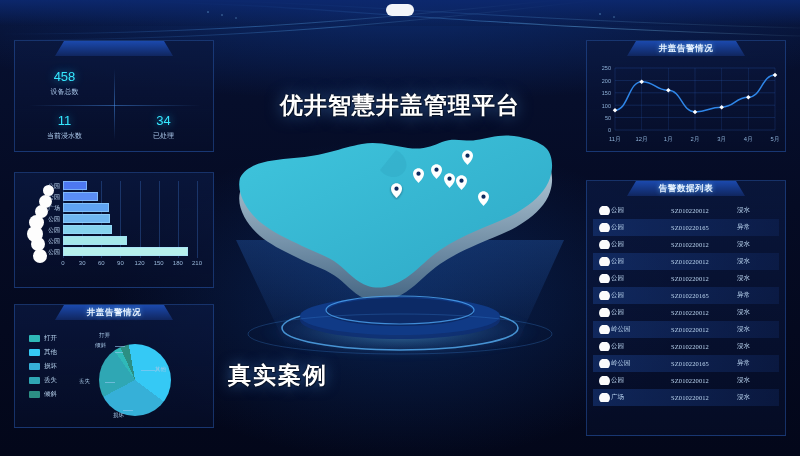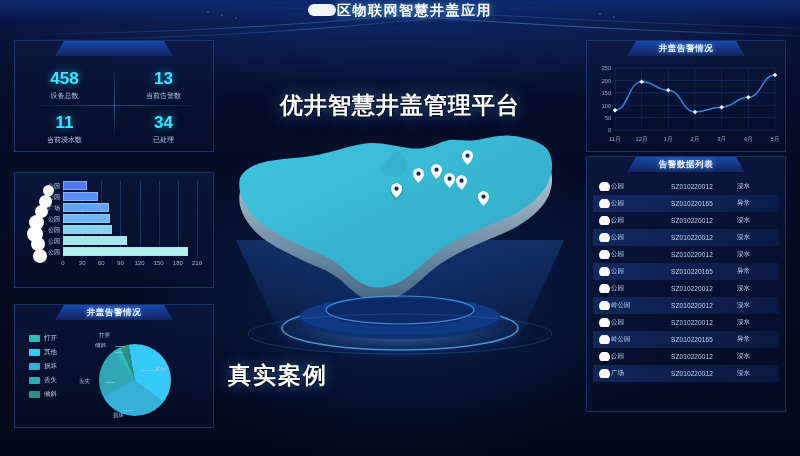--- a/index.html
+++ b/index.html
@@ -62,21 +62,21 @@
   }
 
   
   #p-stats{ left:14px; top:40px; width:200px; height:112px; }
   .stat-grid{ position:relative; height:93px; }
   .stat-grid .vline{ position:absolute; left:50%; top:11px; width:1px; height:71px;
     background:linear-gradient(180deg,rgba(60,120,210,0),rgba(70,140,230,.55),rgba(60,120,210,0)); }
   .stat-grid .hline{ position:absolute; left:14px; top:50%; width:172px; height:1px;
     background:linear-gradient(90deg,rgba(60,120,210,0),rgba(70,140,230,.5),rgba(60,120,210,0)); }
   .stat{ position:absolute; width:50%; text-align:center; }
-  .stat .num{ font-size:17px; font-weight:bold; color:#35e8ff; text-shadow:0 0 8px rgba(40,200,255,.7); line-height:1; }
+  .stat .num{ font-size:13px; font-weight:normal; color:#35e8ff; text-shadow:0 0 8px rgba(40,200,255,.7); line-height:1; }
   .stat .lbl{ font-size:7px; color:#a9c6e8; margin-top:4px; }
   .s0{ left:0; top:12px; } .s1{ left:50%; top:12px; }
   .s2{ left:0; top:56px; } .s3{ left:50%; top:56px; }
 
   
   #p-bar{ left:14px; top:172px; width:200px; height:116px; }
   .bar-area{ position:relative; height:97px; }
   .bar-rows{ position:absolute; left:48px; top:8px; width:134px; }
   .bar-row{ height:9px; margin-bottom:2px; position:relative; }
   .bar-fill{ position:absolute; left:0; top:0; height:9px; border:1px solid rgba(160,220,255,.55); }
@@ -98,21 +98,21 @@
   .pie-wrap{ position:absolute; left:78px; top:14px; width:84px; height:84px; }
   .pie-disc{ width:72px; height:72px; border-radius:50%; position:absolute; left:6px; top:8px; }
   .pie-lab{ position:absolute; font-size:5.5px; color:#a9c9e8; white-space:nowrap; }
   .pie-lead{ position:absolute; background:rgba(150,200,240,.6); height:1px; }
 
   
   #p-line{ left:586px; top:40px; width:200px; height:112px; }
   .line-area{ position:relative; height:93px; }
 
   
-  #p-table{ left:586px; top:156px; width:200px; height:256px; }
+  #p-table{ left:586px; top:180px; width:200px; height:256px;font-family:Liberation Serif, serif; }
   .tbl{ position:relative; padding:4px 6px 0 6px; }
   .trow{ display:flex; align-items:center; height:17px; font-size:6.5px; color:#bdd7f2; }
   .trow.alt{ background:linear-gradient(90deg,rgba(24,58,128,.55),rgba(18,44,105,.35)); }
   .c-loc{ width:78px; position:relative; padding-left:18px; white-space:nowrap; overflow:hidden; }
   .c-code{ width:66px; letter-spacing:.1px; }
   .c-st{ width:34px; }
   .dot-redact{ position:absolute; left:6px; top:50%; transform:translateY(-50%);
     width:11px; height:11px; border-radius:50%; background:#fbfbfb; }
 
   
@@ -150,21 +150,21 @@
   <circle cx="208" cy="12" r="1" fill="#8fd8ff" opacity=".8"></circle>
   <circle cx="222" cy="15" r="1" fill="#8fd8ff" opacity=".6"></circle>
   <circle cx="236" cy="18" r="1" fill="#8fd8ff" opacity=".45"></circle>
   <circle cx="600" cy="14" r="1" fill="#8fd8ff" opacity=".7"></circle>
   <circle cx="614" cy="17" r="1" fill="#8fd8ff" opacity=".5"></circle>
 </svg>
 
 <div class="header">
   <div class="header-band"></div>
   <div class="header-title">
-    <span class="title-redact"></span><span>区物联网智慧井盖应用</span>
+    <span class="title-redact"></span>
   </div>
 </div>
 
 <div class="stage">
 
   <svg class="map-svg" width="344" height="250" viewBox="0 0 344 250">
     <defs>
       <linearGradient id="mapTop" x1="0" y1="0" x2="1" y2="1">
         <stop offset="0" stop-color="#3fc5dd"></stop>
         <stop offset="1" stop-color="#2ea8c6"></stop>
@@ -251,24 +251,20 @@
 <div class="panel" id="p-stats">
   <div class="panel-hd">
     <div class="plate"></div>
   </div>
   <div class="stat-grid">
     <div class="vline"></div>
     <div class="hline"></div>
     <div class="stat s0">
       <div class="num">458</div>
       <div class="lbl">设备总数</div>
-    </div>
-    <div class="stat s1">
-      <div class="num">13</div>
-      <div class="lbl">当前告警数</div>
     </div>
     <div class="stat s2">
       <div class="num">11</div>
       <div class="lbl">当前浸水数</div>
     </div>
     <div class="stat s3">
       <div class="num">34</div>
       <div class="lbl">已处理</div>
     </div>
   </div>

